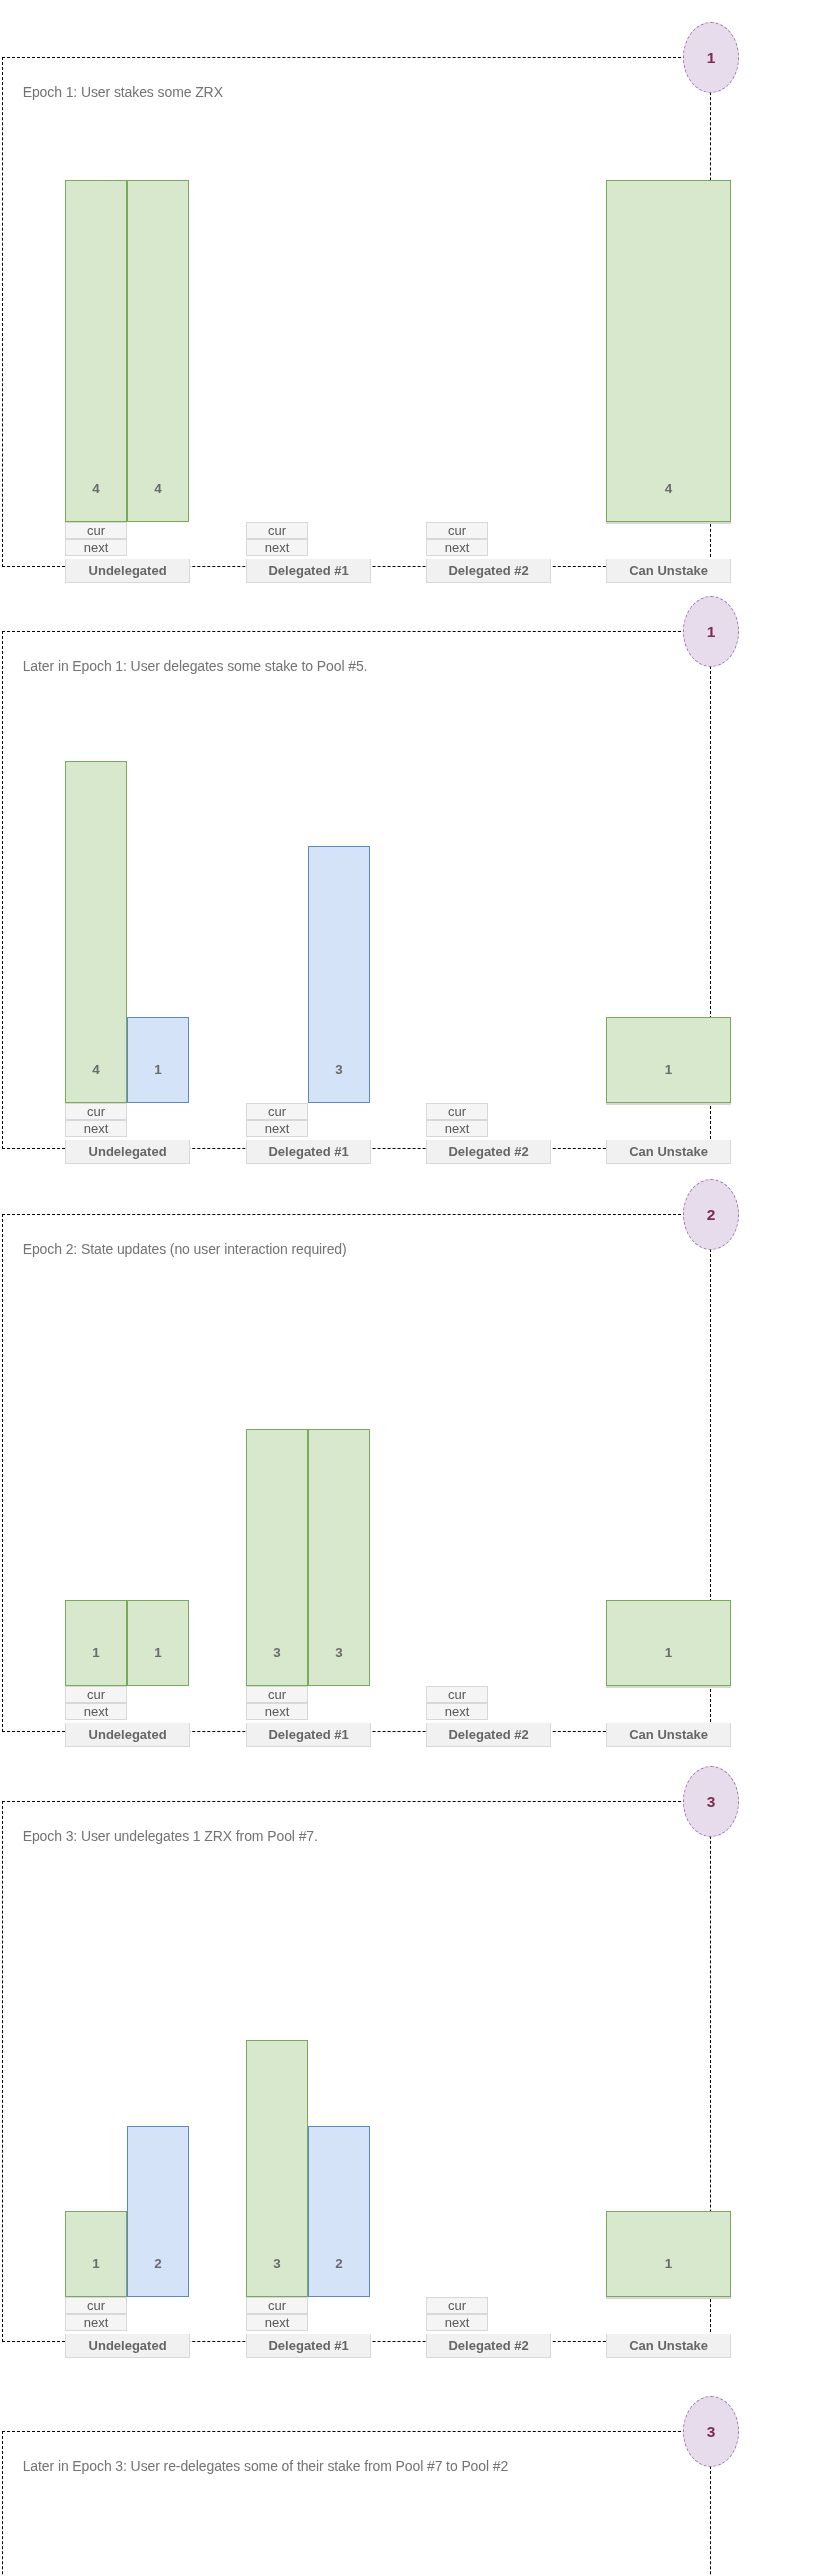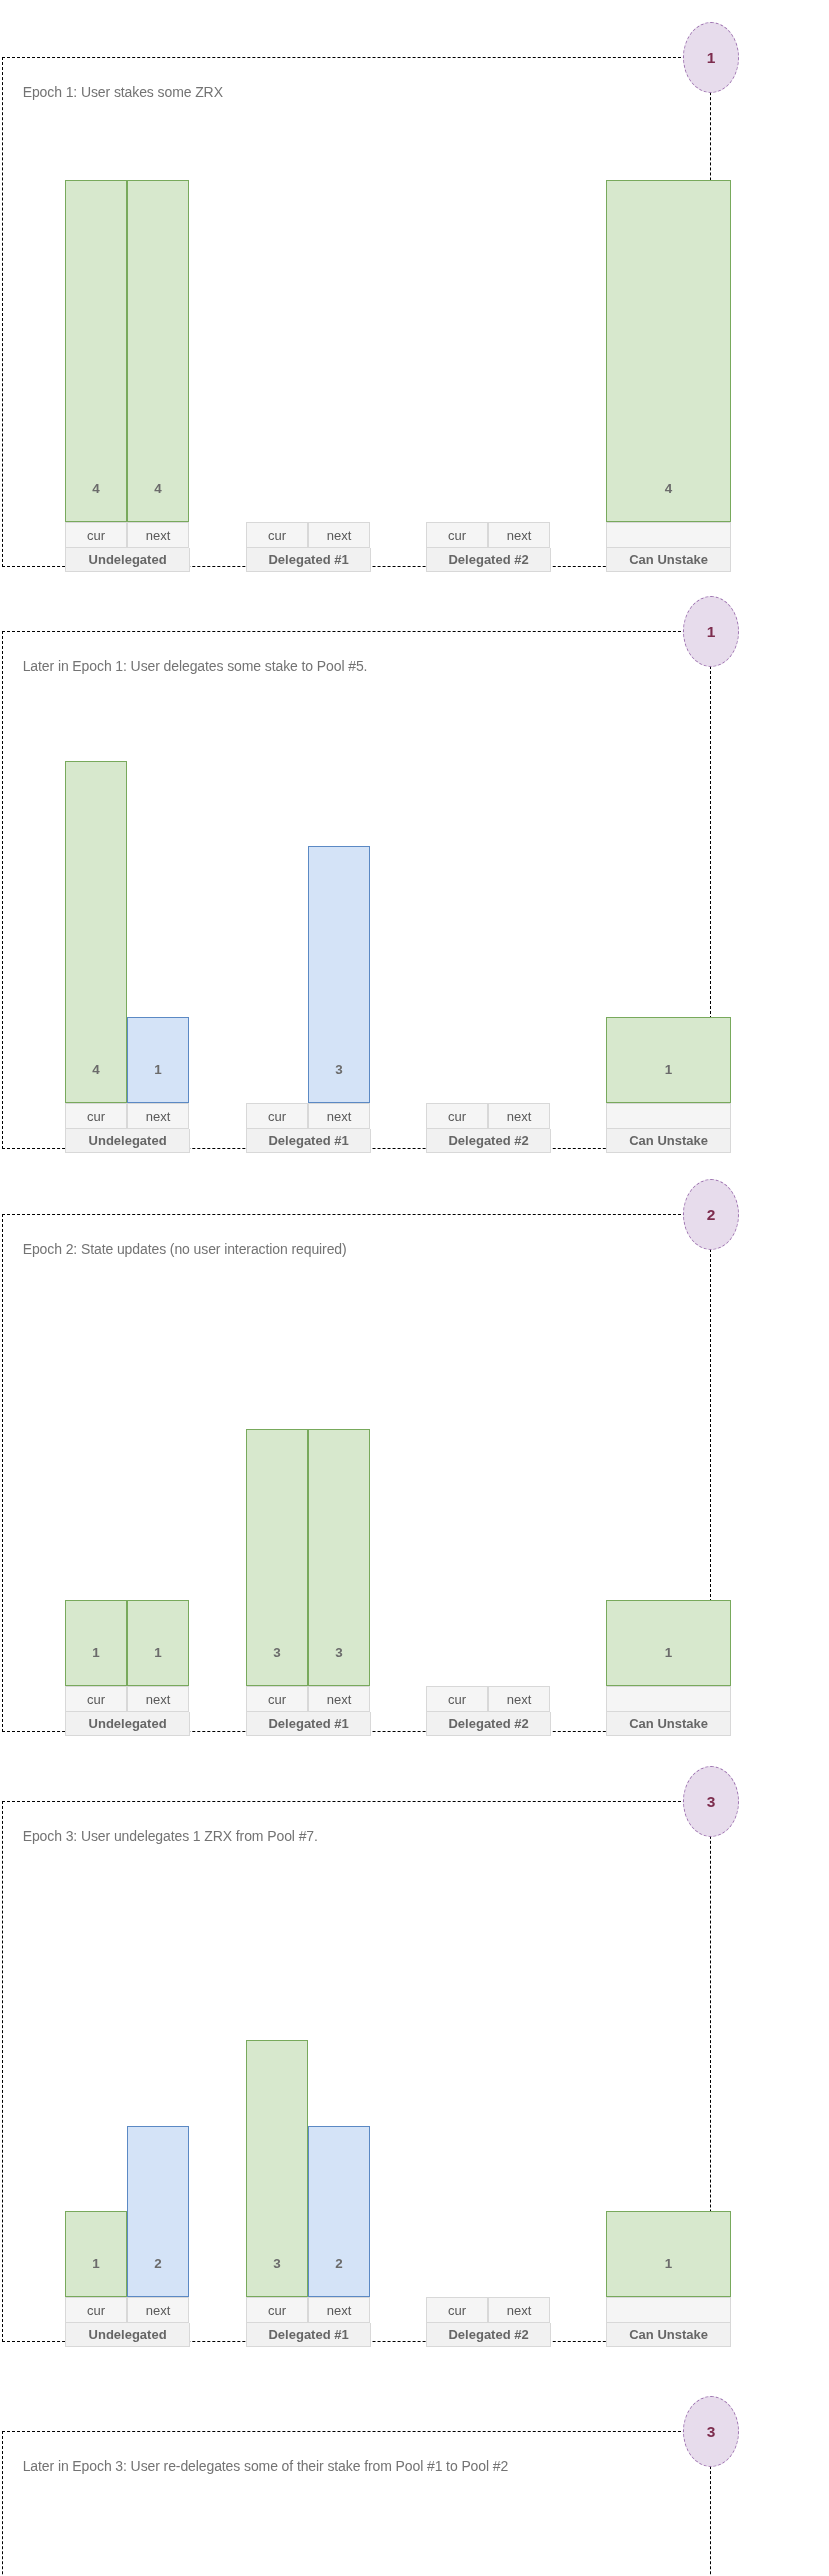--- a/index.html
+++ b/index.html
@@ -90,21 +90,22 @@
   }
   .bar.blue {
     background: #d4e3f7;
     border: 1px solid #5b89c4;
   }
 
   
   .labels { position: absolute; left: 0; width: 125px; }
   .row-curnext {
     display: flex;
-    height: 26px;
+    height: 37px;
+    flex-direction: column;
   }
   .cell-curnext {
     width: 62px;
     background: #f5f5f5;
     border: 1px solid #d8d8d8;
     display: flex;
     align-items: center;
     justify-content: center;
     font-size: 13px;
     color: #595959;
@@ -407,21 +408,21 @@
         </div>
       </div>
       <div class="labels" style="left: 603px; top: 495px;">
         <div class="row-curnext">
           <div class="cell-curnext blank"></div>
         </div>
         <div class="row-name">Can Unstake</div>
       </div>
     </div>
     <div class="panel" style="top: 2431px; height: 544px;">
-      <div class="panel-title">Later in Epoch 3: User re-delegates some of their stake from Pool #1 to Pool #2</div>
+      <div class="panel-title">Later in Epoch 3: User re-delegates some of their stake from Pool #7 to Pool #2</div>
       <div class="epoch-badge" style="left: 680px; top: -36px;">3</div>
       <div class="group" style="left: 62px; top: 0px; height: 497px;">
         <div class="bars"></div>
       </div>
       <div class="group" style="left: 243px; top: 0px; height: 497px;">
         <div class="bars"></div>
       </div>
       <div class="group" style="left: 423px; top: 0px; height: 497px;">
         <div class="bars">
           <div class="barcell" style="height: 0px;"></div>

